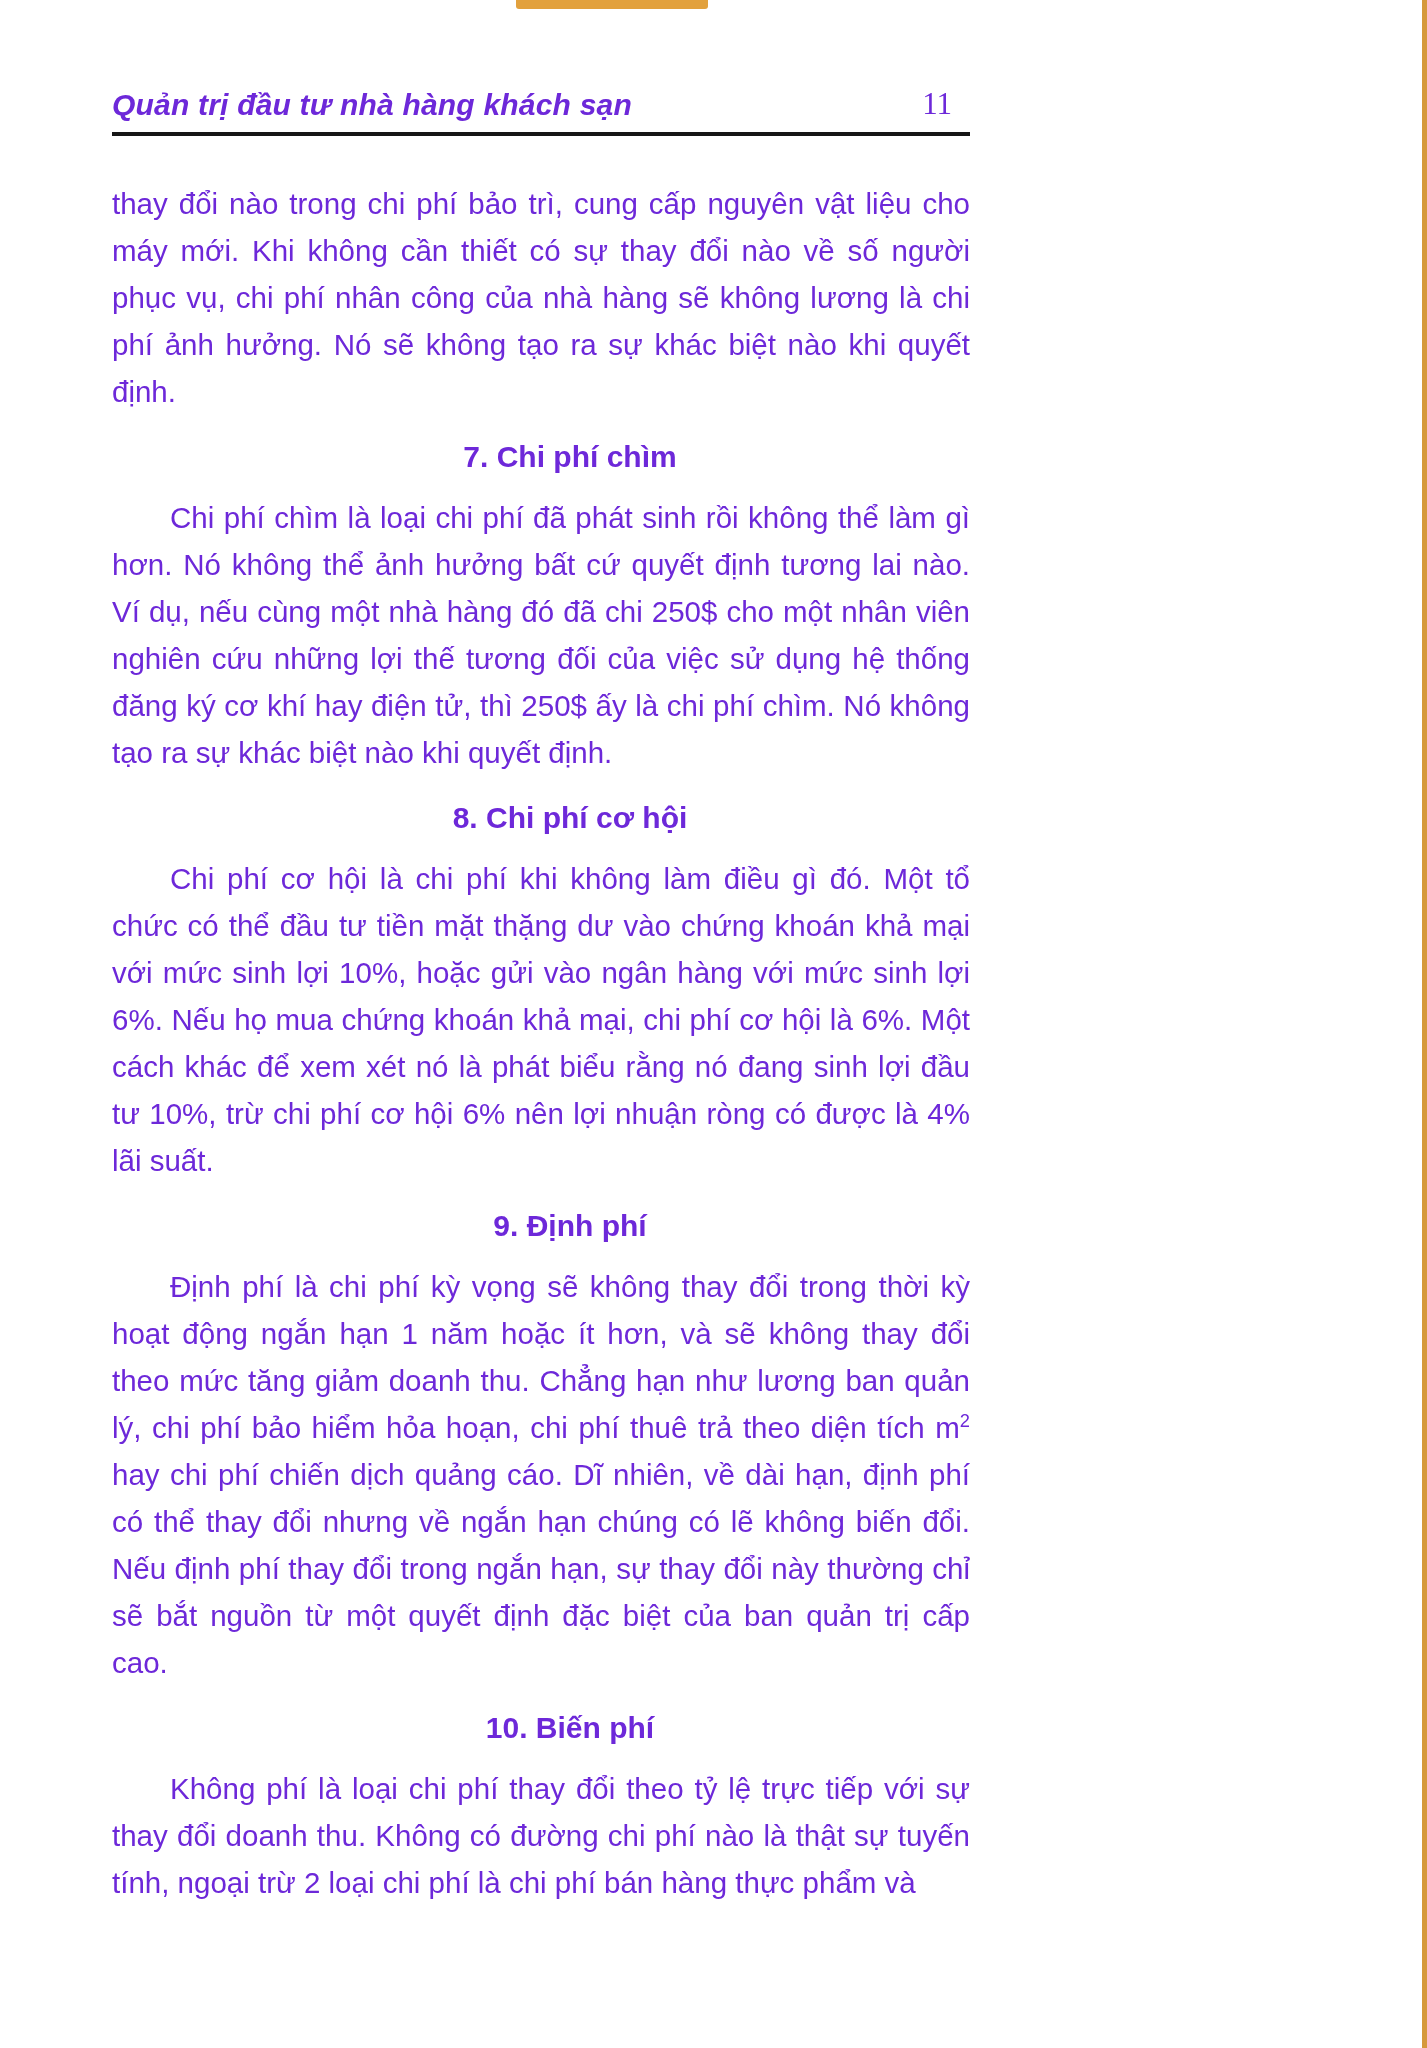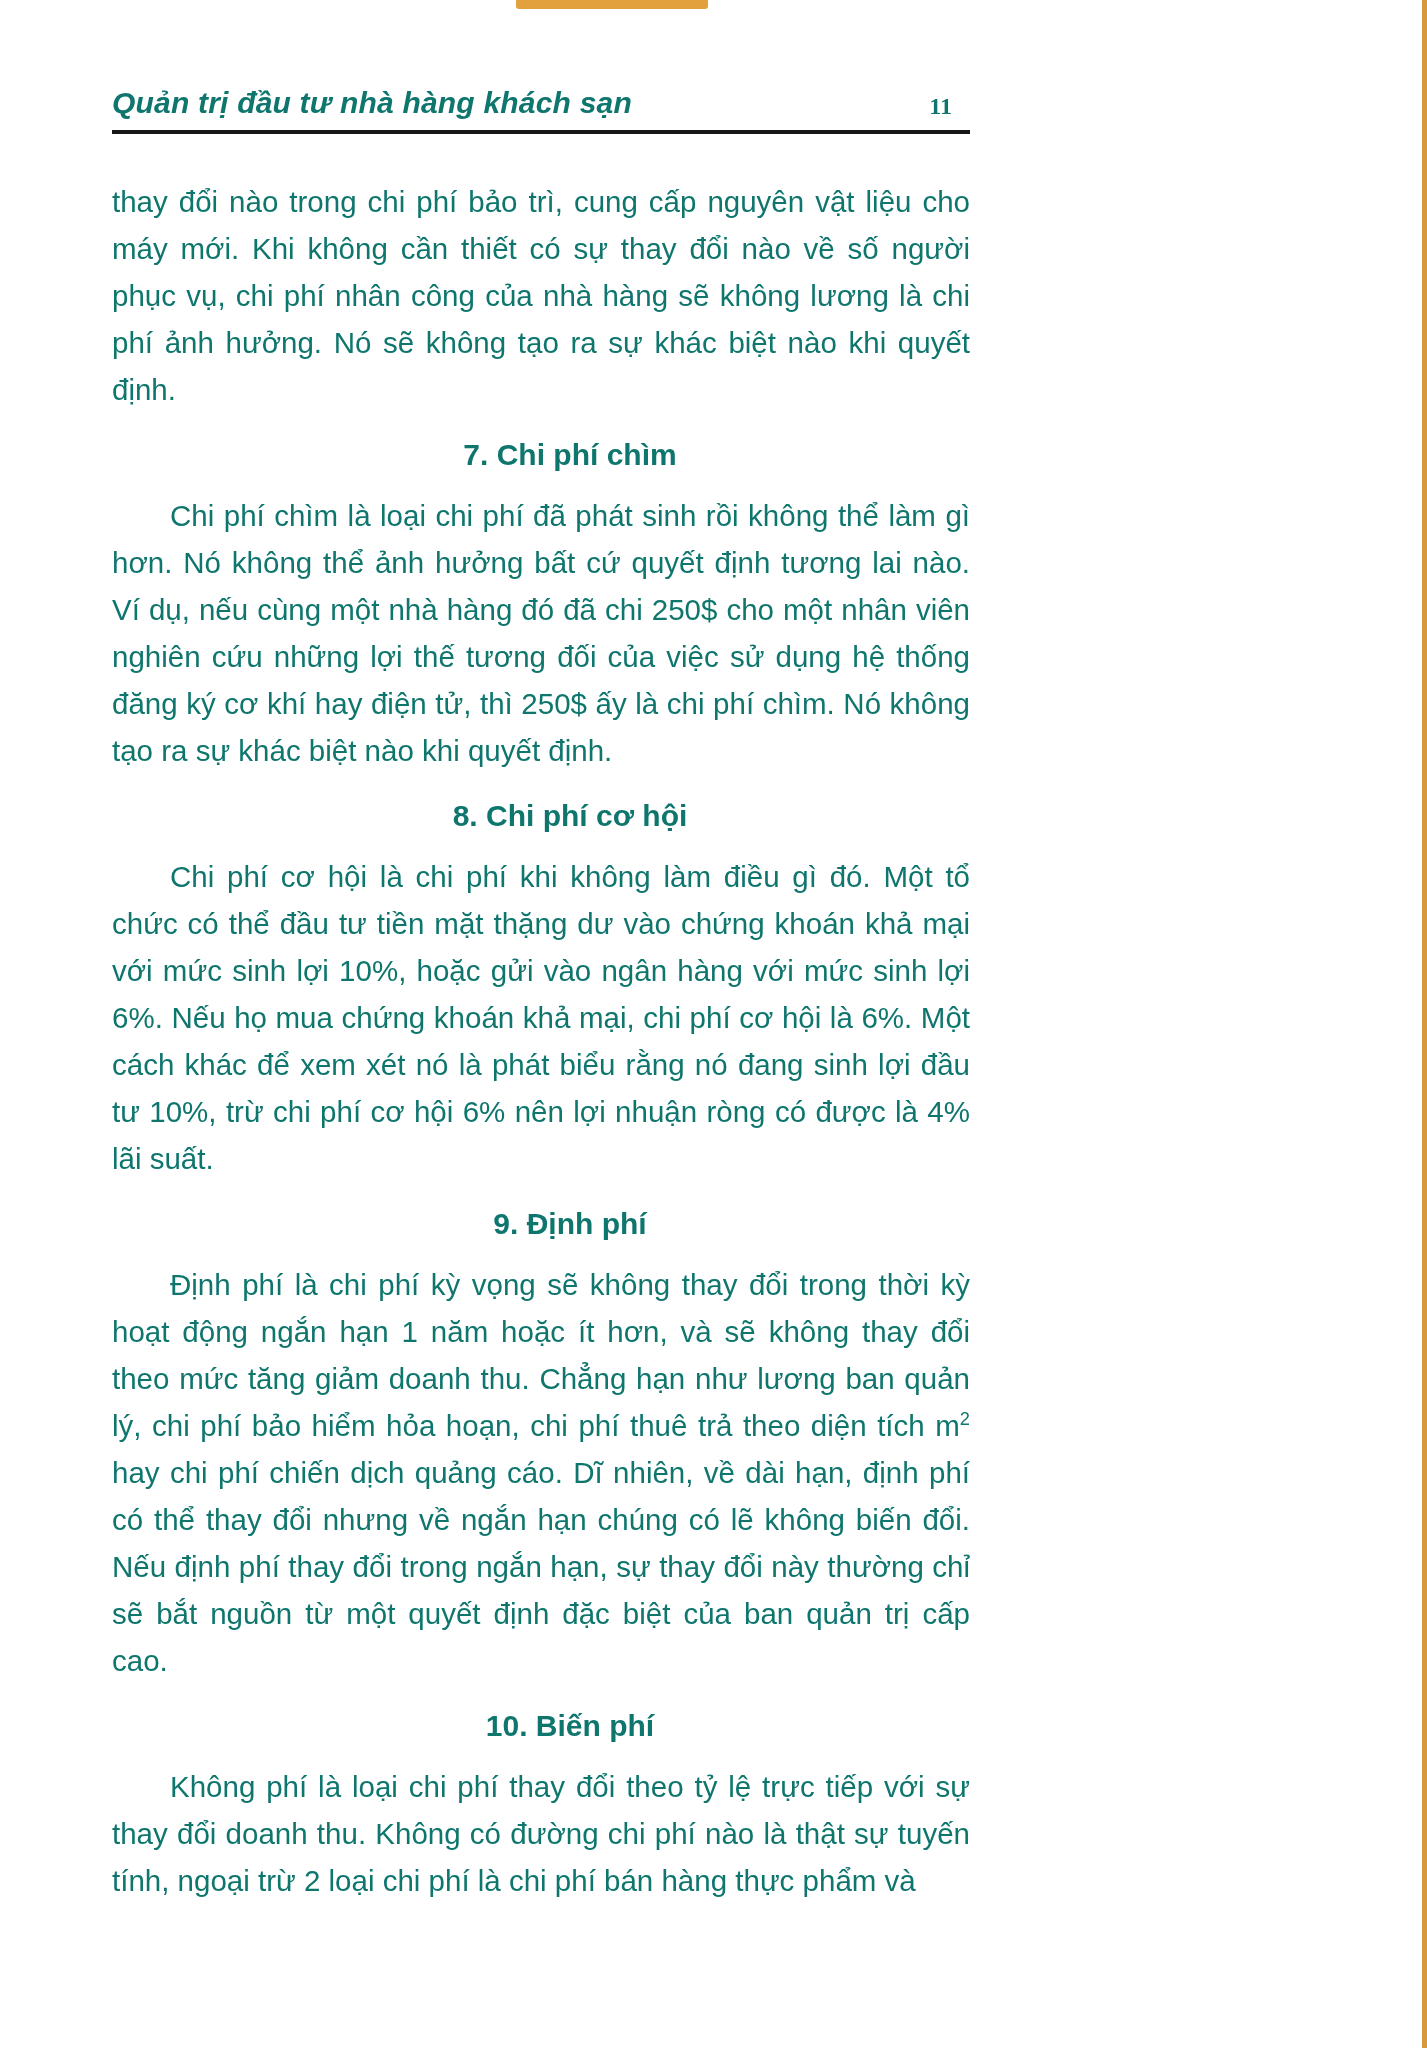--- a/index.html
+++ b/index.html
@@ -5,21 +5,21 @@
 <style>
   * { margin: 0; padding: 0; box-sizing: border-box; }
   html, body { background: #ffffff; }
 
   .page {
     position: relative;
     width: 1427px;
     height: 2048px;
     background: #ffffff;
     font-family: "Liberation Sans", sans-serif;
-    color: #0f766e;
+    color: #6d28d9;
     overflow: hidden;
   }
 
   
   .artifact-top {
     position: absolute;
     top: 0; left: 516px;
     width: 192px; height: 9px;
     border-radius: 0 0 3px 3px;
   }
@@ -44,22 +44,22 @@
     padding-bottom: 10px;
   }
   .page-header .title {
     font-style: italic;
     font-weight: bold;
     font-size: 30px;
     letter-spacing: 0.2px;
   }
   .page-header .pagenum {
     font-family: "Liberation Serif", serif;
-    font-weight: bold;
-    font-size: 24px;
+    font-weight: normal;
+    font-size: 31px;
     padding-right: 18px;
   }
 
   .doc-body {
     margin-top: 44px;
     font-size: 29.5px;
     line-height: 47px;
     text-align: justify;
   }
   .para { margin: 0; }

